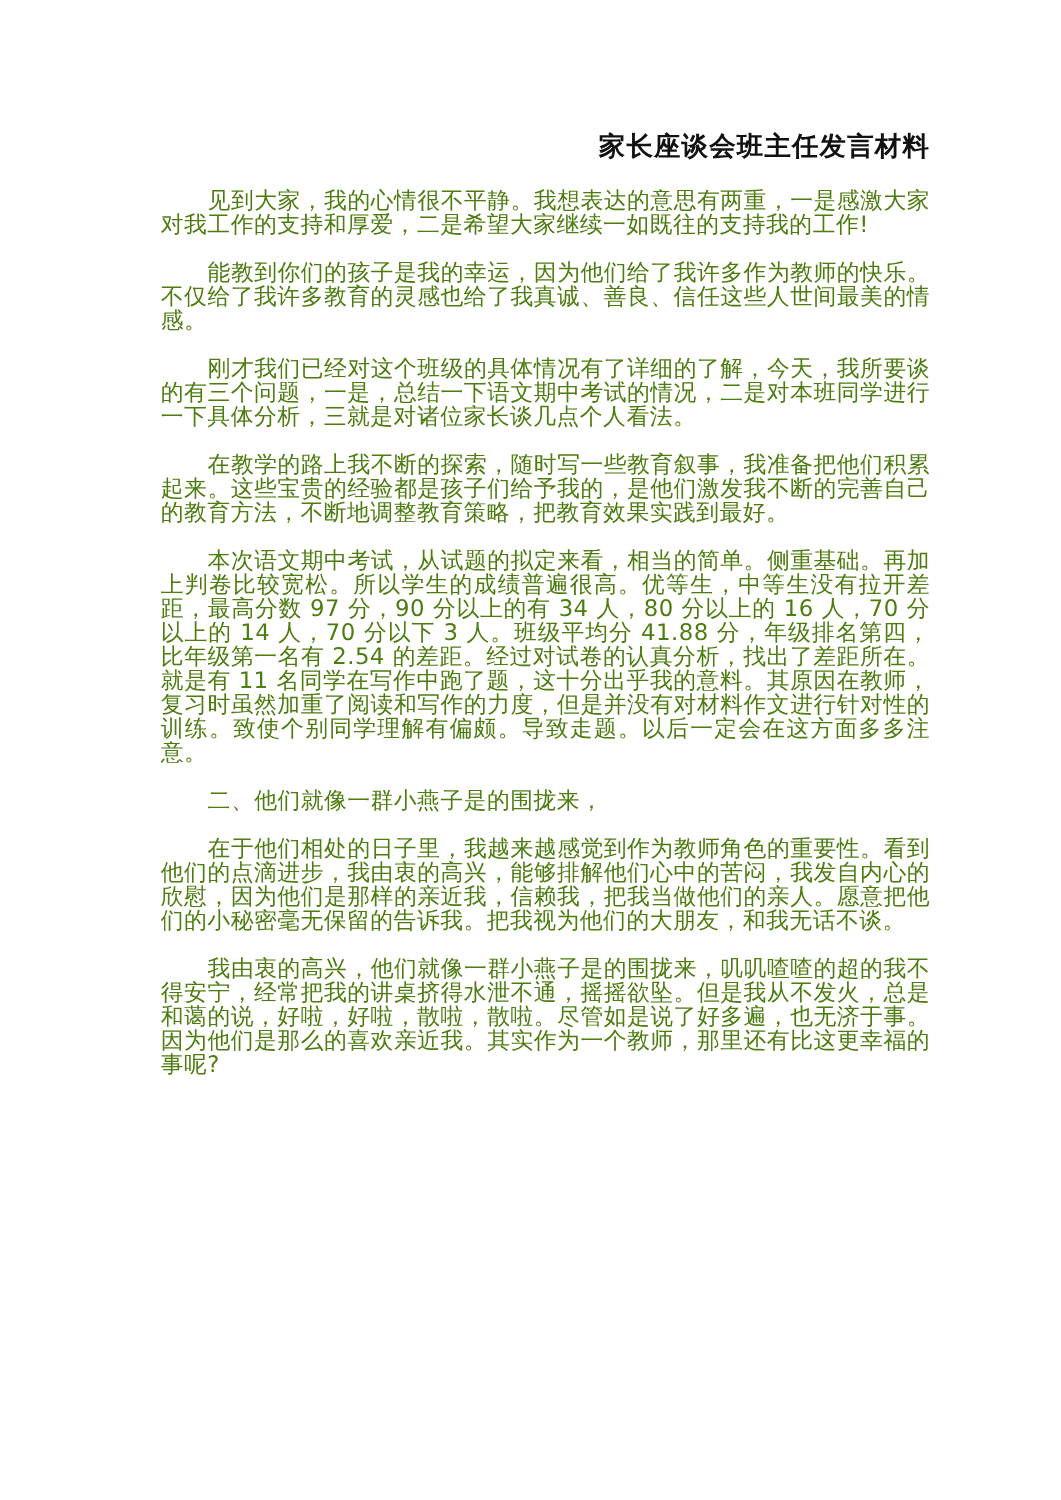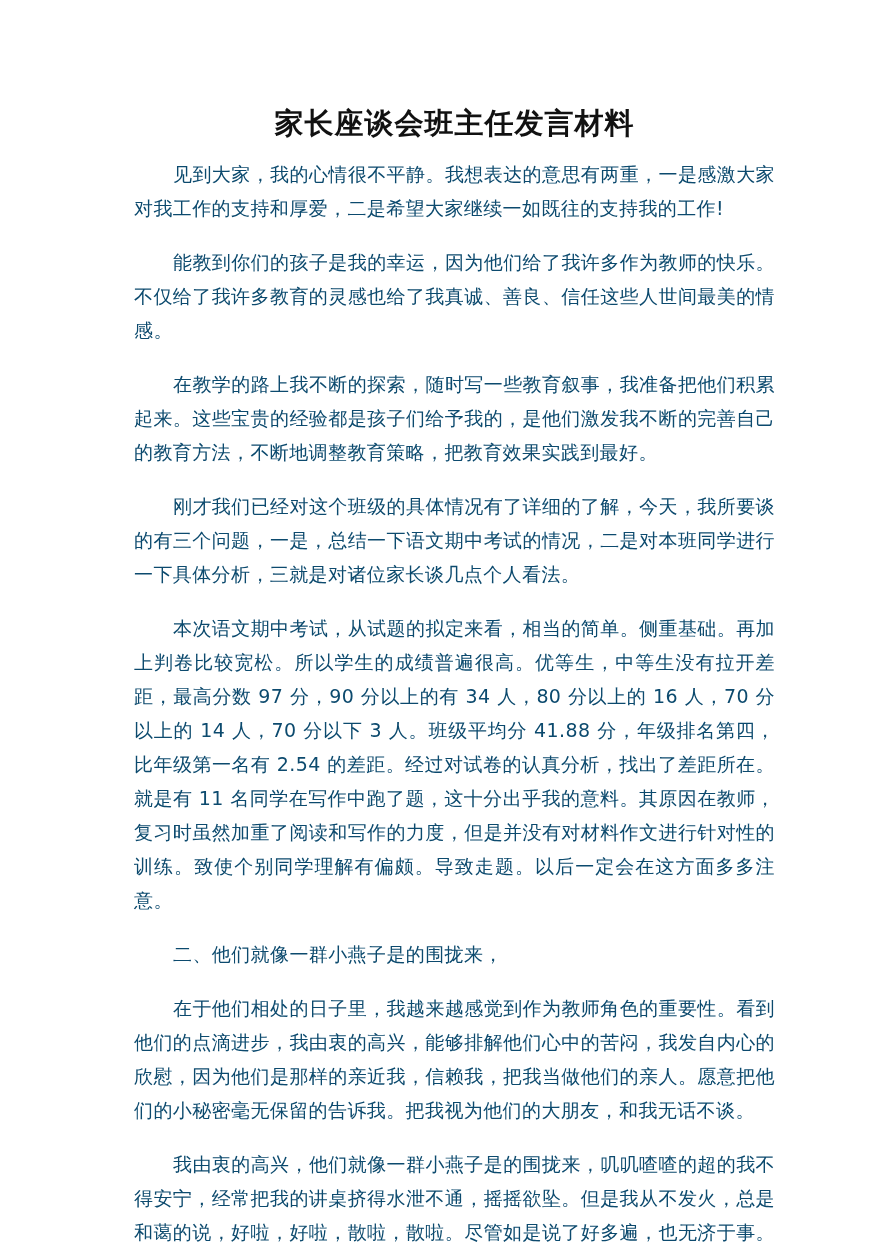--- a/index.html
+++ b/index.html
@@ -13,46 +13,46 @@
     width: 884px;
     height: 1250px;
     background: #ffffff;
     padding: 103px 109px 0 134px;
     overflow: hidden;
     font-family: "DejaVu Sans", "Liberation Sans", sans-serif;
     color: #1e1e1e;
   }
   .doc-title {
     margin: 0 0 14px 0;
-    font-size: 29px;
+    font-size: 22px;
     line-height: 40px;
     font-weight: 700;
-    text-align: center;
+    text-align: right;
     letter-spacing: 1px;
     color: #111111;
     white-space: nowrap;
   }
   .para {
     margin: 0 0 20px 0;
     font-size: 19px;
-    line-height: 34px;
+    line-height: 20px;
     letter-spacing: 0.4px;
     text-align: justify;
     text-indent: 39px;
     word-break: break-all;
-    color: #0c4a6e;
+    color: #4d7c0f;
   }
 </style>
 </head>
 <body>
 
 <div class="page">
   <h1 class="doc-title">家长座谈会班主任发言材料</h1>
 
   <p class="para">见到大家，我的心情很不平静。我想表达的意思有两重，一是感激大家对我工作的支持和厚爱，二是希望大家继续一如既往的支持我的工作!</p>
   <p class="para">能教到你们的孩子是我的幸运，因为他们给了我许多作为教师的快乐。不仅给了我许多教育的灵感也给了我真诚、善良、信任这些人世间最美的情感。</p>
+  <p class="para">刚才我们已经对这个班级的具体情况有了详细的了解，今天，我所要谈的有三个问题，一是，总结一下语文期中考试的情况，二是对本班同学进行一下具体分析，三就是对诸位家长谈几点个人看法。</p>
   <p class="para">在教学的路上我不断的探索，随时写一些教育叙事，我准备把他们积累起来。这些宝贵的经验都是孩子们给予我的，是他们激发我不断的完善自己的教育方法，不断地调整教育策略，把教育效果实践到最好。</p>
-  <p class="para">刚才我们已经对这个班级的具体情况有了详细的了解，今天，我所要谈的有三个问题，一是，总结一下语文期中考试的情况，二是对本班同学进行一下具体分析，三就是对诸位家长谈几点个人看法。</p>
   <p class="para">本次语文期中考试，从试题的拟定来看，相当的简单。侧重基础。再加上判卷比较宽松。所以学生的成绩普遍很高。优等生，中等生没有拉开差距，最高分数 97 分，90 分以上的有 34 人，80 分以上的 16 人，70 分以上的 14 人，70 分以下 3 人。班级平均分 41.88 分，年级排名第四，比年级第一名有 2.54 的差距。经过对试卷的认真分析，找出了差距所在。就是有 11 名同学在写作中跑了题，这十分出乎我的意料。其原因在教师，复习时虽然加重了阅读和写作的力度，但是并没有对材料作文进行针对性的训练。致使个别同学理解有偏颇。导致走题。以后一定会在这方面多多注意。</p>
   <p class="para">二、他们就像一群小燕子是的围拢来，</p>
   <p class="para">在于他们相处的日子里，我越来越感觉到作为教师角色的重要性。看到他们的点滴进步，我由衷的高兴，能够排解他们心中的苦闷，我发自内心的欣慰，因为他们是那样的亲近我，信赖我，把我当做他们的亲人。愿意把他们的小秘密毫无保留的告诉我。把我视为他们的大朋友，和我无话不谈。</p>
   <p class="para">我由衷的高兴，他们就像一群小燕子是的围拢来，叽叽喳喳的超的我不得安宁，经常把我的讲桌挤得水泄不通，摇摇欲坠。但是我从不发火，总是和蔼的说，好啦，好啦，散啦，散啦。尽管如是说了好多遍，也无济于事。因为他们是那么的喜欢亲近我。其实作为一个教师，那里还有比这更幸福的事呢?</p>
 </div>
 
 </body></html>

